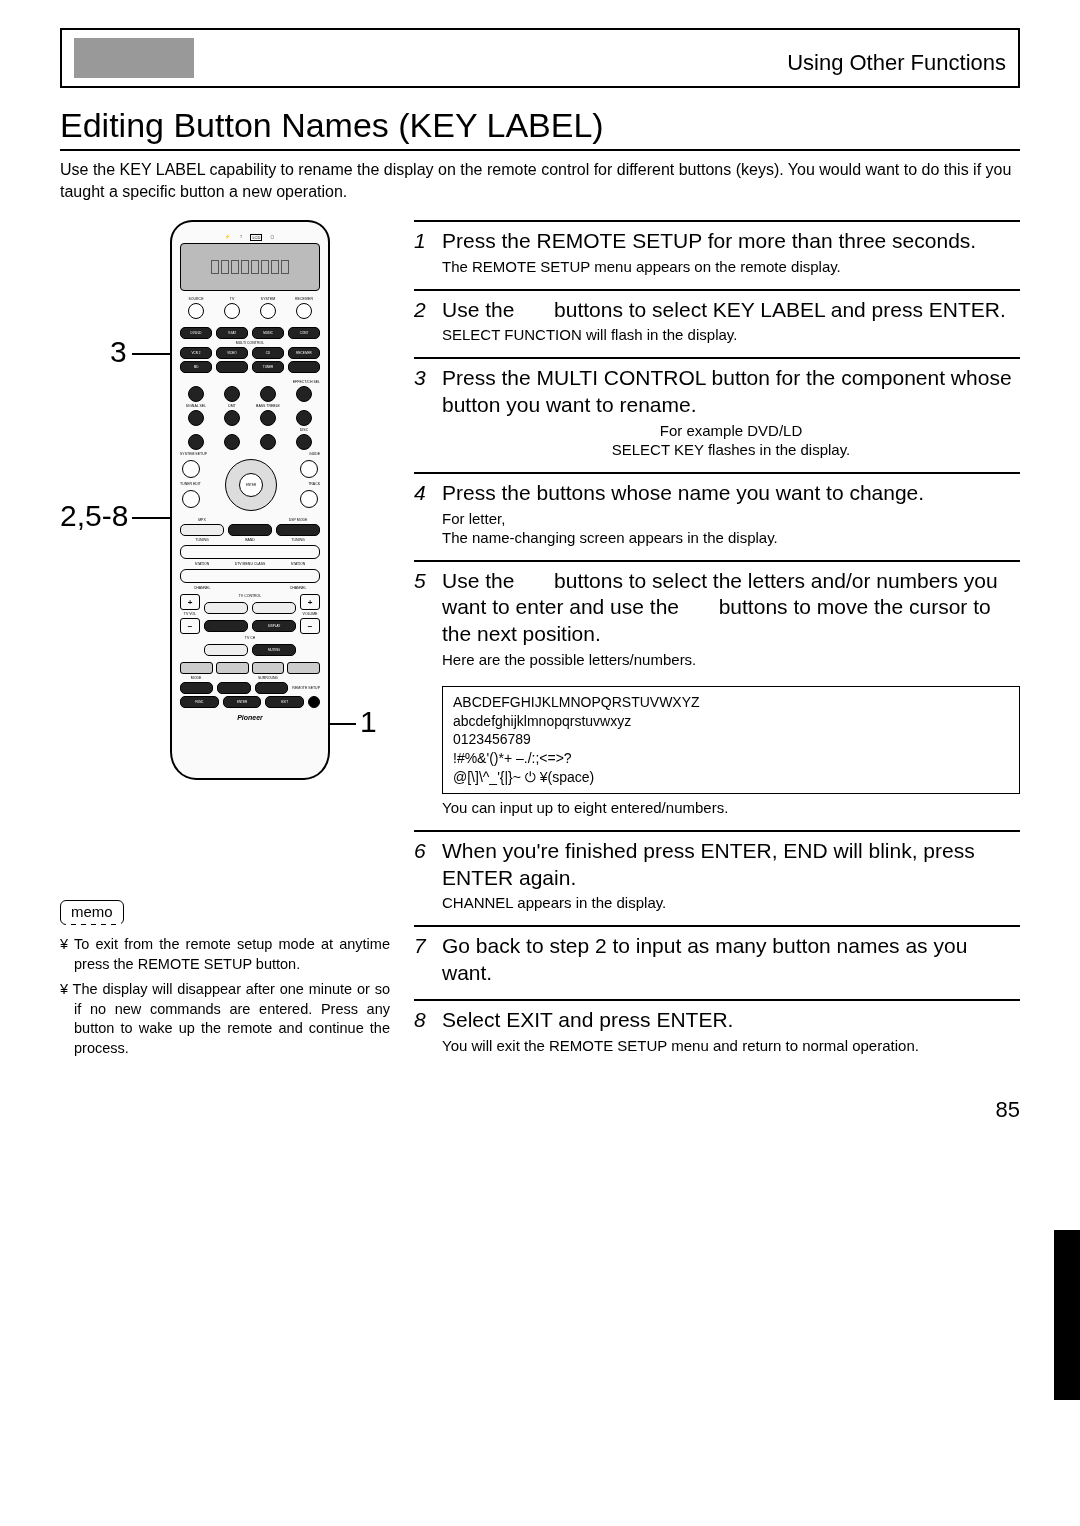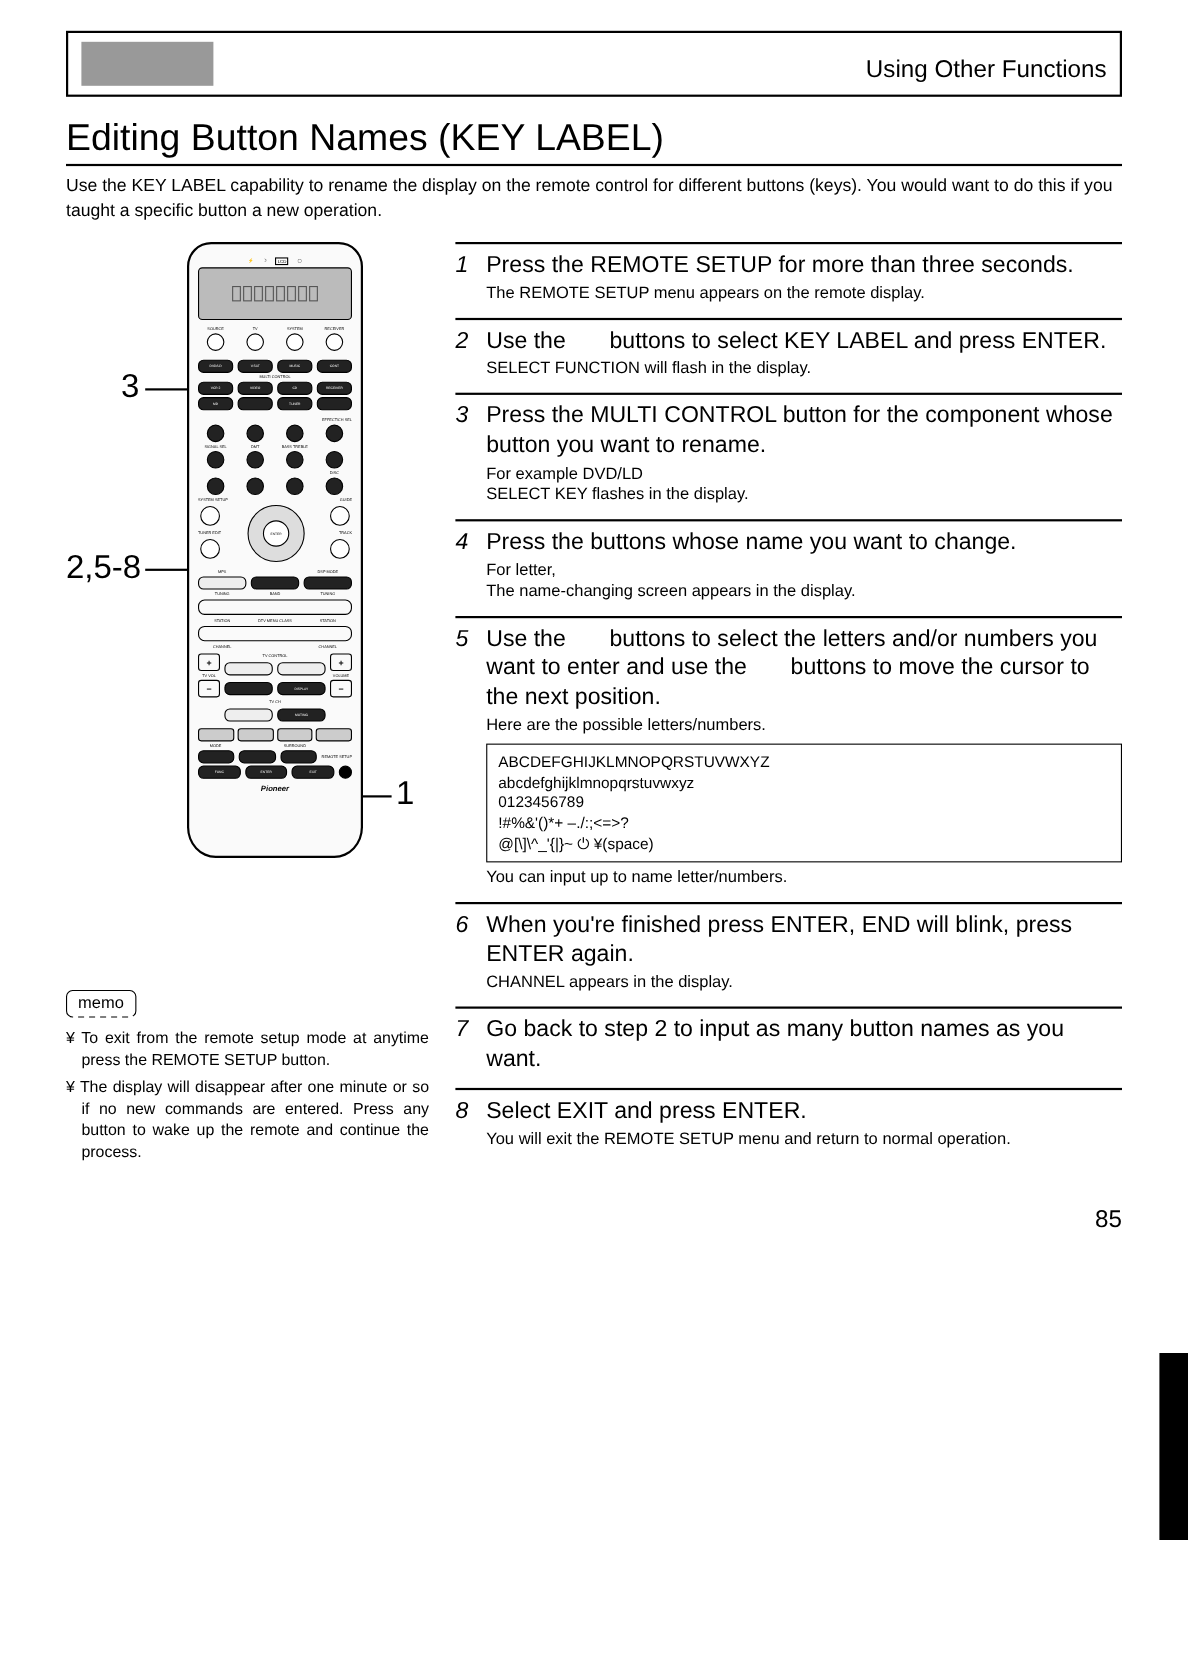--- a/index.html
+++ b/index.html
@@ -134,21 +134,21 @@
   }
   .step-title {flex:1;}
   .step-body {
     margin-left:28px;
     font-size:15px;
     line-height:1.3;
     margin-top:2px;
   }
   .char-box {
     border:1px solid #000;
-    margin:6px 0 4px 28px;
+    margin:16px 0 4px 28px;
     padding:6px 10px;
     font-size:14px;
     line-height:1.35;
     font-family: Arial;
   }
   .memo {
     margin-top: 60px;
     position:relative;
   }
   .memo-tab {
@@ -436,21 +436,21 @@
         </div>
         <div class="step-body">SELECT FUNCTION will flash in the display.</div>
       </div>
 
       <div class="step">
         <hr class="step-rule">
         <div class="step-head">
             <div class="step-num">3</div>
             <div class="step-title">Press the MULTI CONTROL button for the component whose button you want to rename.</div>
           </div>
-        <div class="step-body" style="white-space:pre-line;">For example  DVD/LD
+        <div class="step-body" style="white-space:pre-line;text-align:center;">For example  DVD/LD
 SELECT KEY flashes in the display.</div>
       </div>
 
       <div class="step">
         <hr class="step-rule">
         <div class="step-head">
             <div class="step-num">4</div>
             <div class="step-title">Press the buttons whose name you want to change.</div>
           </div>
         <div class="step-body" style="white-space:pre-line;">For letter,
@@ -462,21 +462,21 @@
         <div class="step-head">
             <div class="step-num">5</div>
           <div class="step-title"><span>Use the </span><span style="display:inline-block;width:28px;"></span><span> buttons to select the letters and/or numbers you want to enter and use the </span><span style="display:inline-block;width:28px;"></span><span> buttons to move the cursor to the next position.</span></div>
         </div>
         <div class="step-body">Here are the possible letters/numbers.</div>
         <div class="char-box" style="white-space:pre-line;">ABCDEFGHIJKLMNOPQRSTUVWXYZ
 abcdefghijklmnopqrstuvwxyz
 0123456789
 !#%&amp;'()*+ –./:;&lt;=&gt;?
 @[\]\^_'{|}~          ⏻              ¥(space)</div>
-        <div class="step-body">You can input up to name letter/numbers.</div>
+        <div class="step-body">You can input up to eight entered/numbers.</div>
       </div>
 
       <div class="step">
         <hr class="step-rule">
         <div class="step-head">
             <div class="step-num">6</div>
             <div class="step-title">When you're finished press ENTER, END will blink, press ENTER again.</div>
           </div>
         <div class="step-body">CHANNEL appears in the display.</div>
       </div>

